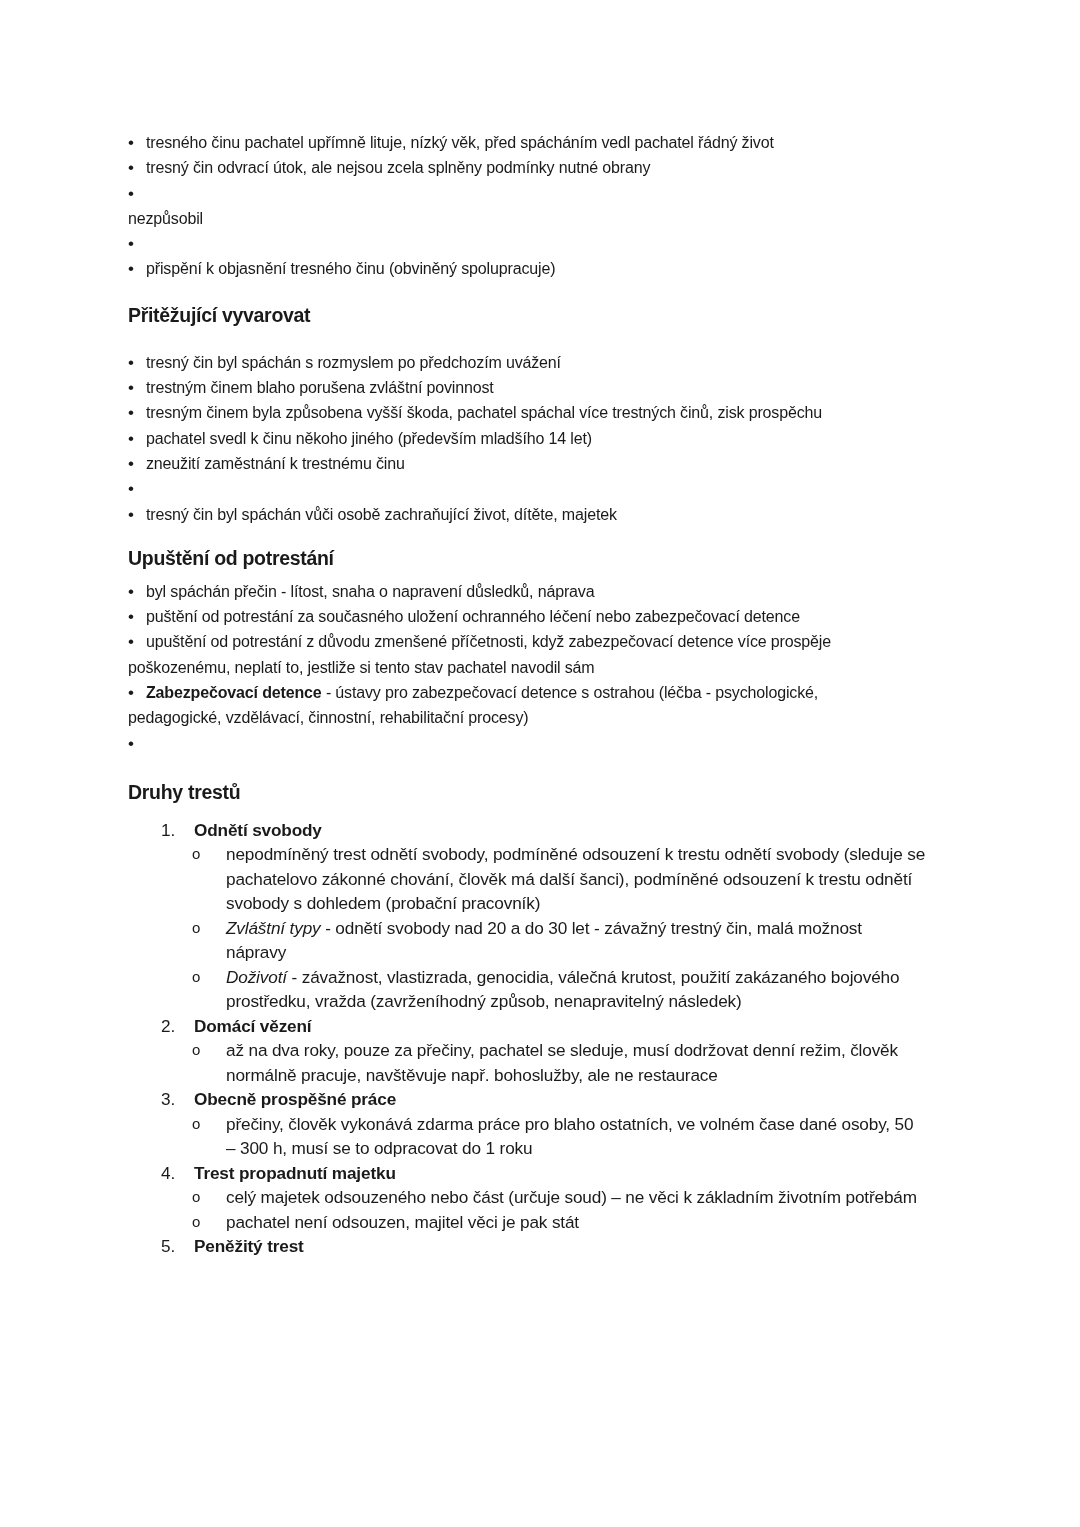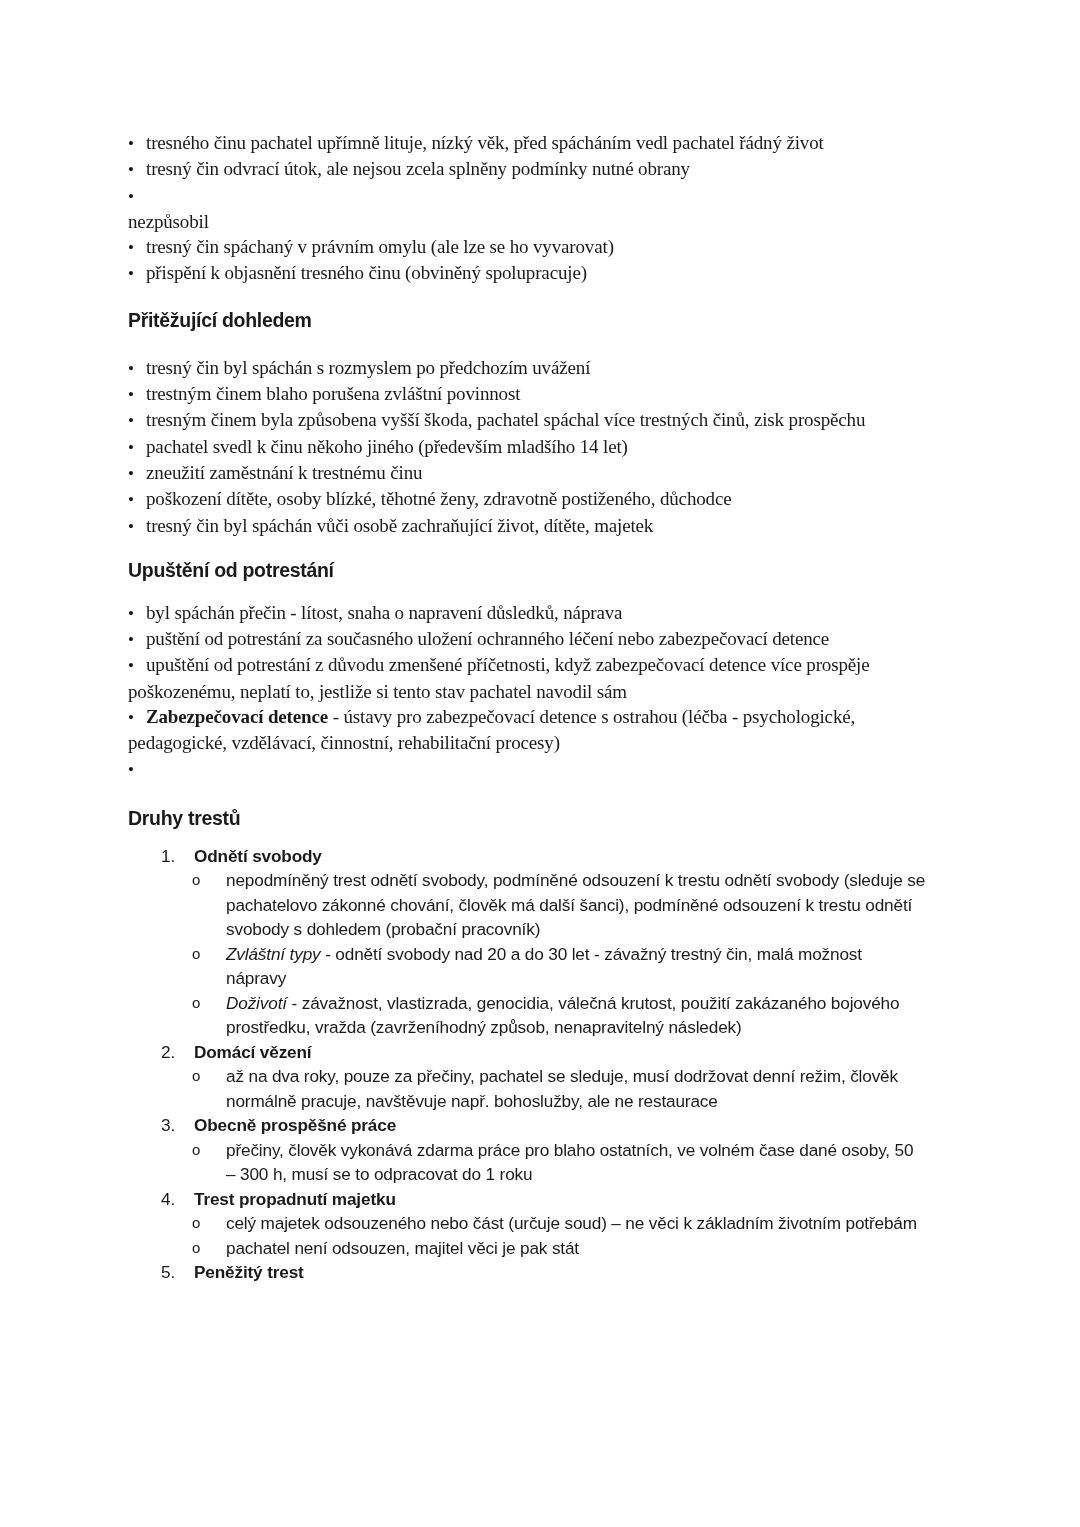--- a/index.html
+++ b/index.html
@@ -2,21 +2,21 @@
 <html><head>
 <meta charset="utf-8">
 <style>
   html, body { margin: 0; padding: 0; background: #ffffff; }
   body {
     width: 1080px; height: 1527px; position: relative; overflow: hidden;
     font-family: "Liberation Sans", "DejaVu Sans", sans-serif;
     color: #1a1a1a;
   }
   .page { position: absolute; left: 128px; top: 130px; width: 830px; }
-  .line { font-size: 19px; line-height: 25.3px; white-space: nowrap; letter-spacing: -0.15px; font-family: Liberation Serif, serif; }
+  .line { font-size: 16px; line-height: 25.3px; white-space: nowrap; letter-spacing: -0.15px; }
   .bul { display: inline-block; width: 18px; }
   .bul::before { content: "\2022"; font-size: 17px; }
   .h2 { font-size: 19.5px; font-weight: bold; letter-spacing: -0.3px; }
   .b { font-weight: bold; }
   .i { font-style: italic; }
   .ol { margin-left: 33px; }
   .ol-item { position: relative; padding-left: 33px; font-size: 17.2px; line-height: 24.5px; letter-spacing: -0.15px; }
   .ol-num { position: absolute; left: 0; top: 0; }
   .sub { position: relative; padding-left: 65px; font-size: 17.2px; line-height: 24.5px; letter-spacing: -0.15px; width: 700px; }
   .sub-mark { position: absolute; left: 31px; top: 0; font-size: 15px; }
@@ -24,37 +24,37 @@
 </head>
 <body>
 
 <div class="page">
 
   <div>
     <div class="line"><span class="bul"></span><span>tresného činu pachatel upřímně lituje, nízký věk, před spácháním vedl pachatel řádný život</span></div>
     <div class="line"><span class="bul"></span><span>tresný čin odvrací útok, ale nejsou zcela splněny podmínky nutné obrany</span></div>
     <div class="line"><span class="bul"></span></div>
     <div class="line">nezpůsobil</div>
-    <div class="line"><span class="bul"></span><span>tresný čin spáchaný v právním omylu (ale lze se ho vyvarovat)</span></div>
+    <div class="line"><span class="bul"></span></div>
     <div class="line"><span class="bul"></span><span>přispění k objasnění tresného činu (obviněný spolupracuje)</span></div>
   </div>
 
-  <div class="h2" style="margin-top:22px;">Přitěžující dohledem</div>
+  <div class="h2" style="margin-top:22px;">Přitěžující vyvarovat</div>
   <div style="margin-top:23px;">
     <div class="line"><span class="bul"></span><span>tresný čin byl spáchán s rozmyslem po předchozím uvážení</span></div>
     <div class="line"><span class="bul"></span><span>trestným činem blaho porušena zvláštní povinnost</span></div>
     <div class="line"><span class="bul"></span><span>tresným činem byla způsobena vyšší škoda, pachatel spáchal více trestných činů, zisk prospěchu</span></div>
     <div class="line"><span class="bul"></span><span>pachatel svedl k činu někoho jiného (především mladšího 14 let)</span></div>
     <div class="line"><span class="bul"></span><span>zneužití zaměstnání k trestnému činu</span></div>
-    <div class="line"><span class="bul"></span><span>poškození dítěte, osoby blízké, těhotné ženy, zdravotně postiženého, důchodce</span></div>
+    <div class="line"><span class="bul"></span></div>
     <div class="line"><span class="bul"></span><span>tresný čin byl spáchán vůči osobě zachraňující život, dítěte, majetek</span></div>
   </div>
 
   <div class="h2" style="margin-top:20px;">Upuštění od potrestání</div>
-  <div style="margin-top:18px;">
+  <div style="margin-top:9px;">
     <div class="line"><span class="bul"></span><span>byl spáchán přečin - lítost, snaha o napravení důsledků, náprava</span></div>
     <div class="line"><span class="bul"></span><span>puštění od potrestání za současného uložení ochranného léčení nebo zabezpečovací detence</span></div>
     <div class="line"><span class="bul"></span><span>upuštění od potrestání z důvodu zmenšené příčetnosti, když zabezpečovací detence více prospěje</span></div>
     <div class="line">poškozenému, neplatí to, jestliže si tento stav pachatel navodil sám</div>
     <div class="line"><span class="bul"></span><span class="b">Zabezpečovací detence</span><span> - ústavy pro zabezpečovací detence s ostrahou (léčba - psychologické,</span></div>
     <div class="line">pedagogické, vzdělávací, činnostní, rehabilitační procesy)</div>
     <div class="line"><span class="bul"></span></div>
   </div>
 
   <div class="h2" style="margin-top:25px;">Druhy trestů</div>

